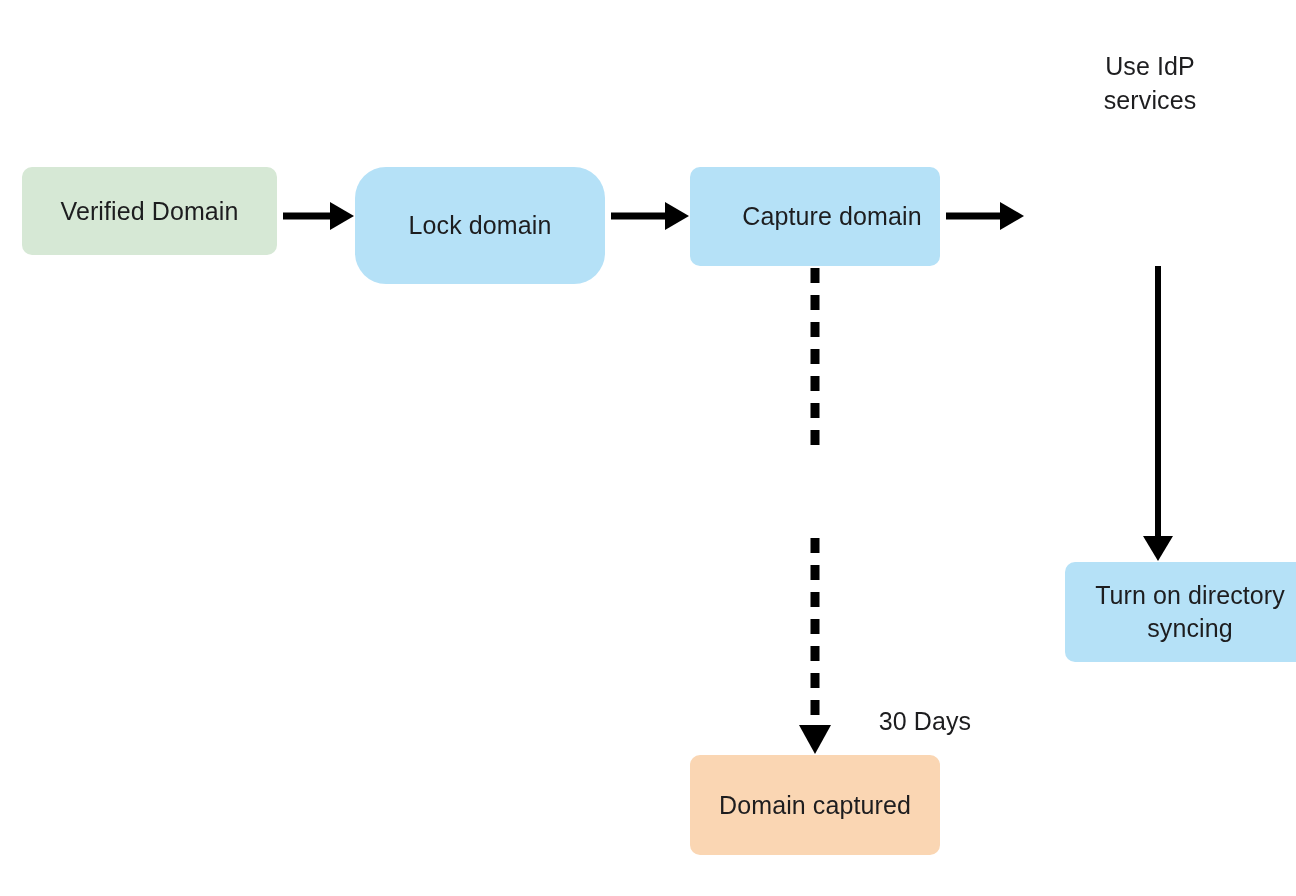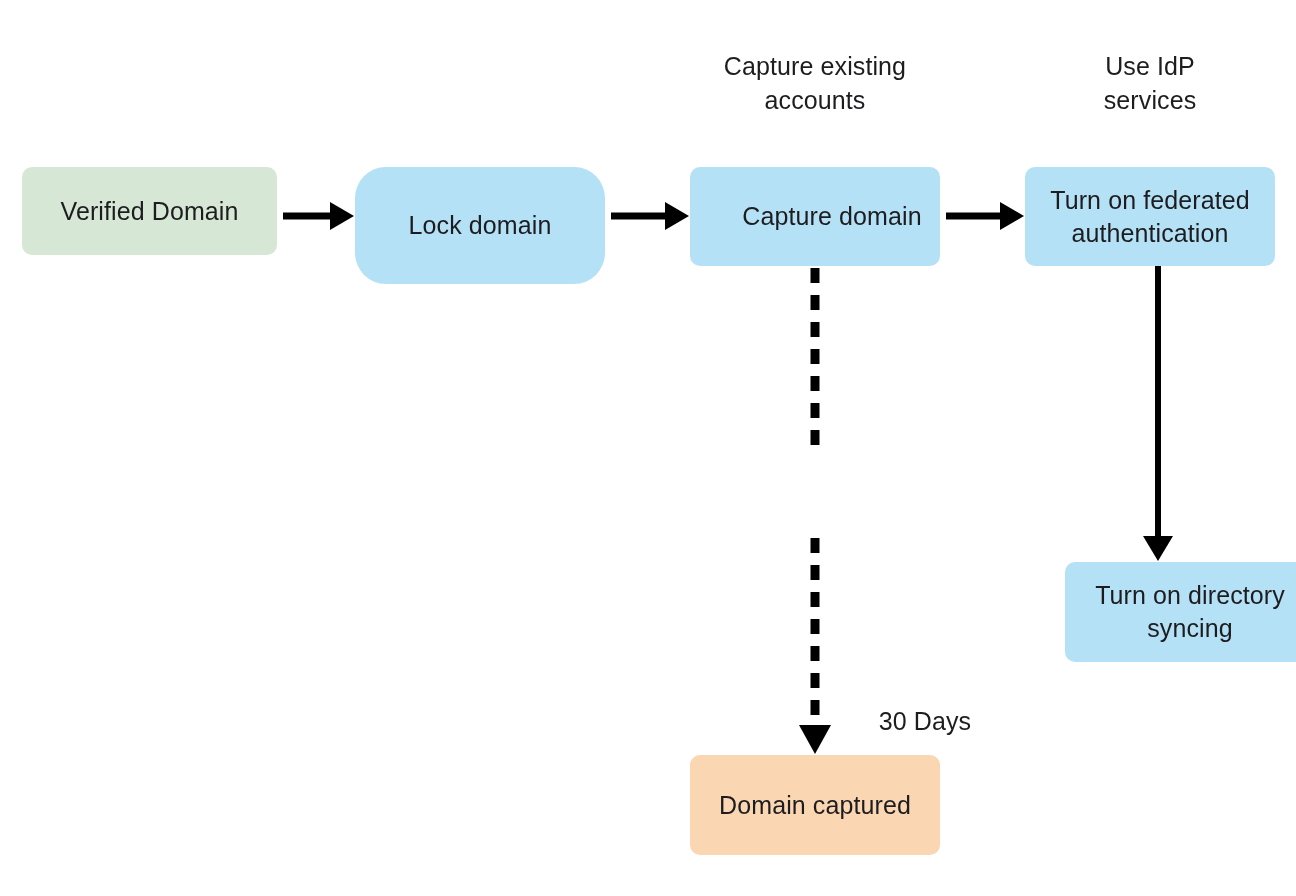--- a/index.html
+++ b/index.html
@@ -78,36 +78,32 @@
     </g>
 
     <g>
       <line x1="815" y1="268" x2="815" y2="452" stroke="#000000" stroke-width="9" stroke-dasharray="15 12" stroke-linecap="butt"></line>
       <line x1="815" y1="538" x2="815" y2="723" stroke="#000000" stroke-width="9" stroke-dasharray="15 12" stroke-linecap="butt"></line>
       <polygon points="799,725 831,725 815,754" fill="#000000"></polygon>
     </g>
   </svg>
 
 
-  <div class="caption" style="left:690px; top:49px; width:250px;">Capture existing
-accounts</div>
 
   <div class="caption" style="left:1025px; top:49px; width:250px;">Use IdP
 services</div>
 
 
   <div class="caption" style="left:845px; top:704px; width:160px; text-align:center;">30 Days</div>
 
   <div class="node" style="left:22px; top:167px; width:255px; height:88px; background:#d6e8d5;">Verified Domain</div>
 
   <div class="node" style="left:355px; top:167px; width:250px; height:117px; background:#b5e1f7;border-radius:31px;">Lock domain</div>
 
   <div class="node" style="left:690px; top:167px; width:250px; height:99px; background:#b5e1f7;padding-left:44px;">Capture domain</div>
 
-  <div class="node" style="left:1025px; top:167px; width:250px; height:99px; background:#b5e1f7;">Turn on federated
-authentication</div>
 
   <div class="node" style="left:1025px; top:562px; width:250px; height:100px; background:#b5e1f7;margin-left:40px;">Turn on directory
 syncing</div>
 
   <div class="node" style="left:690px; top:755px; width:250px; height:100px; background:#fad6b3;text-align:center;">Domain captured</div>
 
 </div>
 
 </body></html>

